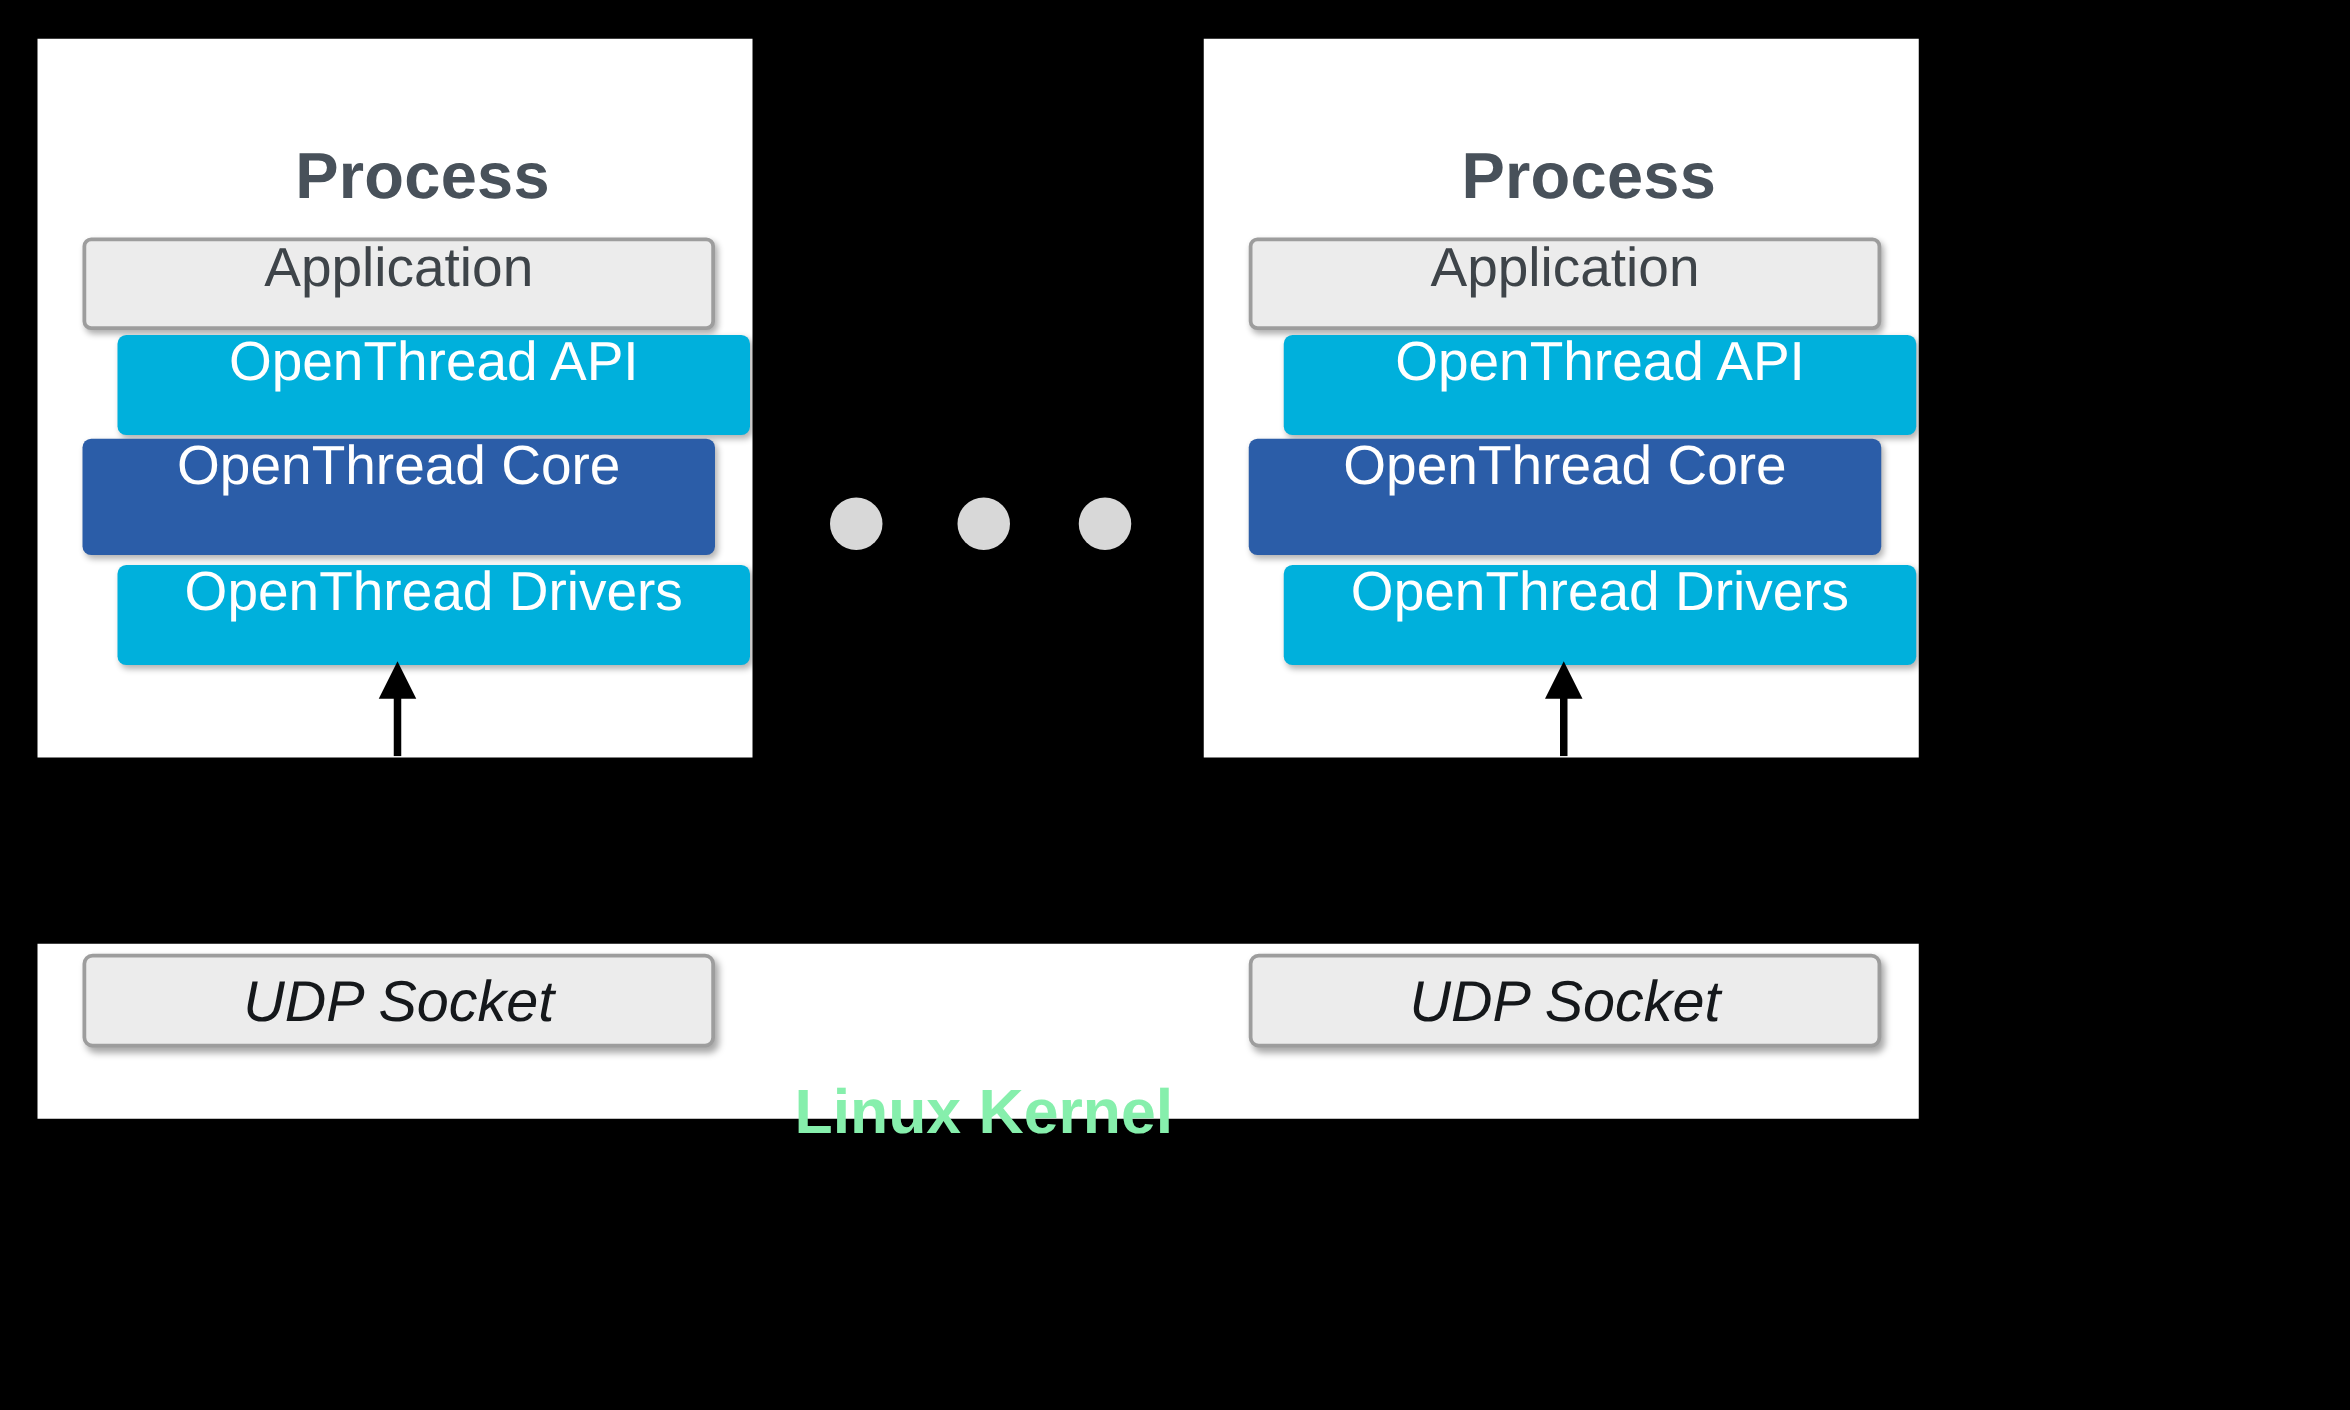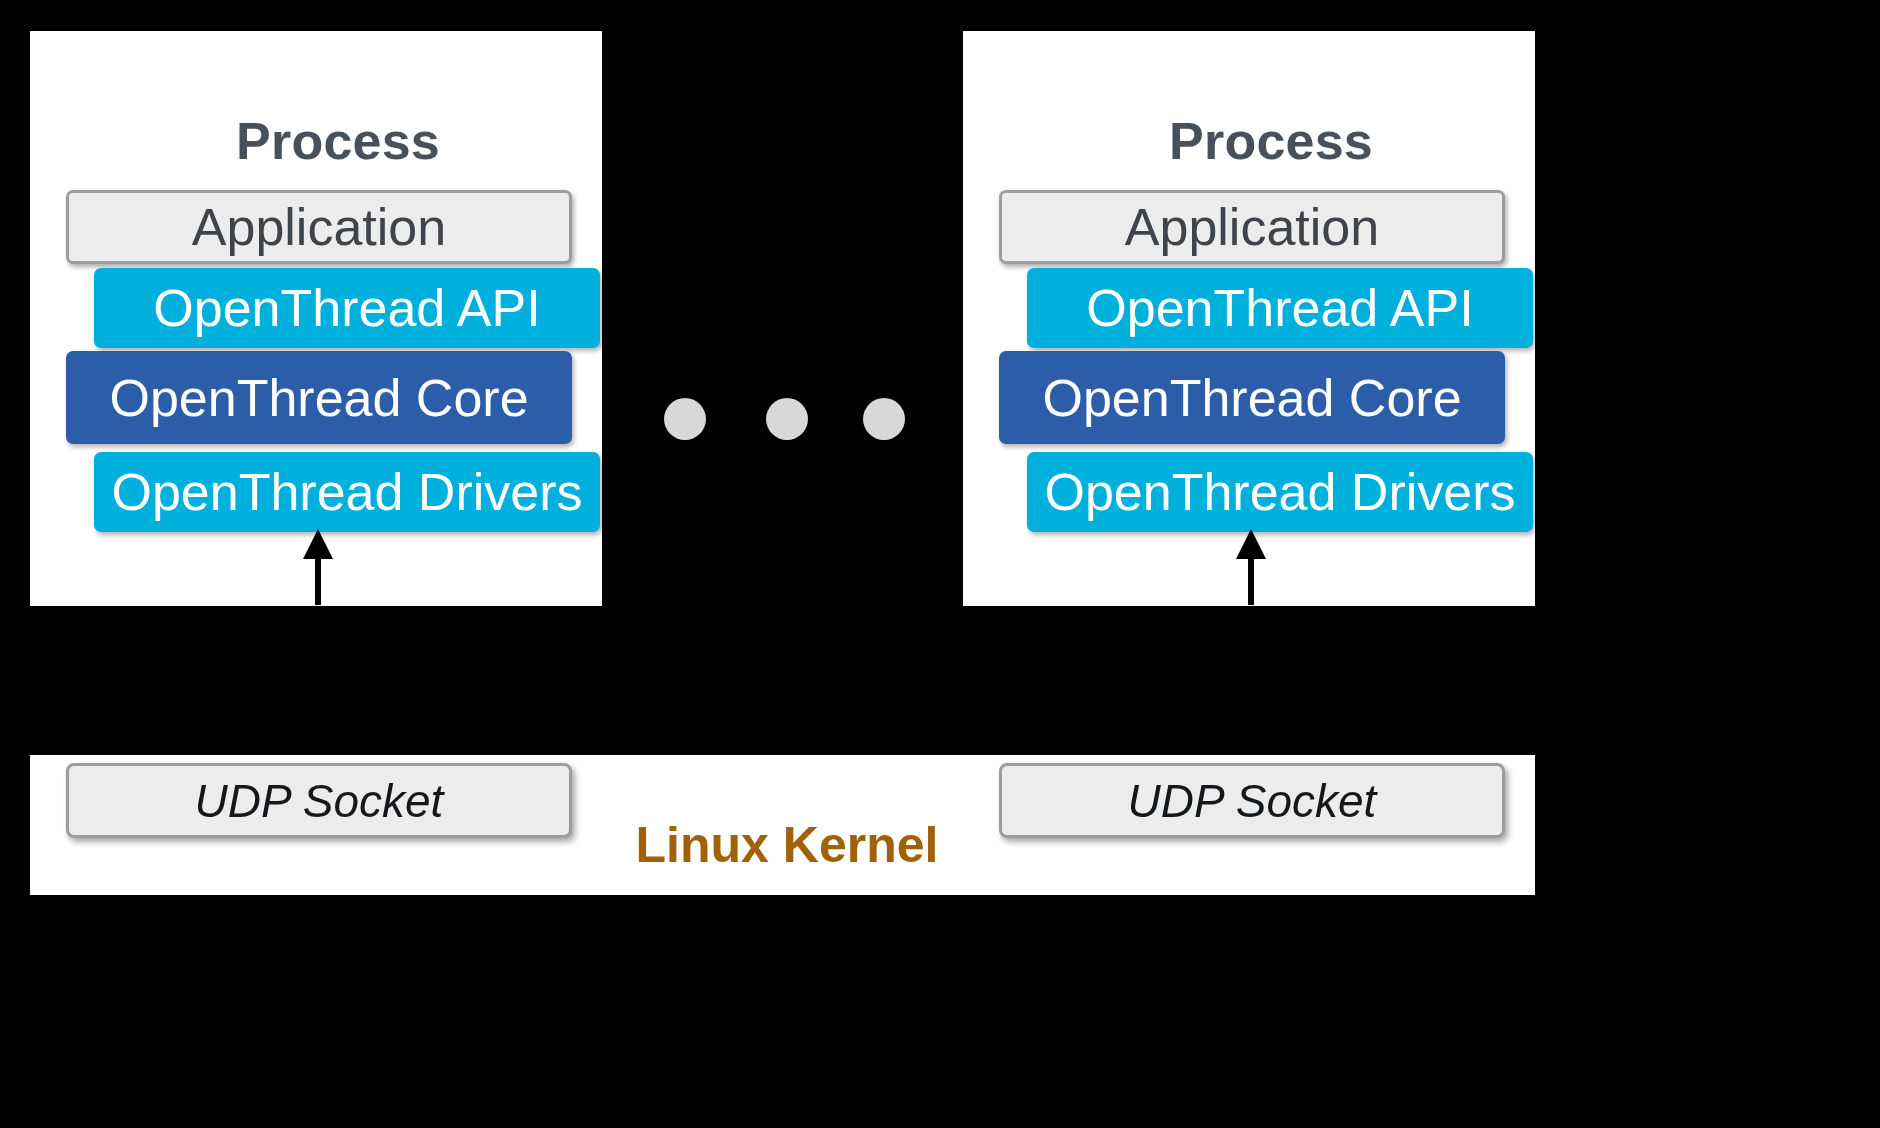--- a/index.html
+++ b/index.html
@@ -34,24 +34,24 @@
     letter-spacing: 0.2px;
     line-height: 1;
     padding-left: 44px;
   }
 
   
   .layer {
     position: absolute;
     box-sizing: border-box;
     display: flex;
-    align-items: center;
+    align-items: flex-start;
     justify-content: center;
     border-radius: 7px;
-    font-size: 52px;
+    font-size: 44px;
     line-height: 1;
     white-space: nowrap;
   }
   .layer-app {
     background: #ececec;
     border: 3px solid #9d9d9d;
     color: #3e4449;
     box-shadow: 2px 3px 5px rgba(0,0,0,0.32);
   }
   .layer-api, .layer-drivers {
@@ -85,23 +85,24 @@
   
   .kernel-box {
     position: absolute;
     background: #ffffff;
     box-sizing: border-box;
   }
   .kernel-title {
     position: absolute;
     font-size: 50px;
     font-weight: bold;
-    color: #a16207;
+    color: #86efac;
     line-height: 1;
     white-space: nowrap;
+    margin-top: 44px;
   }
   .socket-box {
     position: absolute;
     box-sizing: border-box;
     display: flex;
     align-items: center;
     justify-content: center;
     background: #ececec;
     border: 3px solid #9d9d9d;
     border-radius: 8px;

